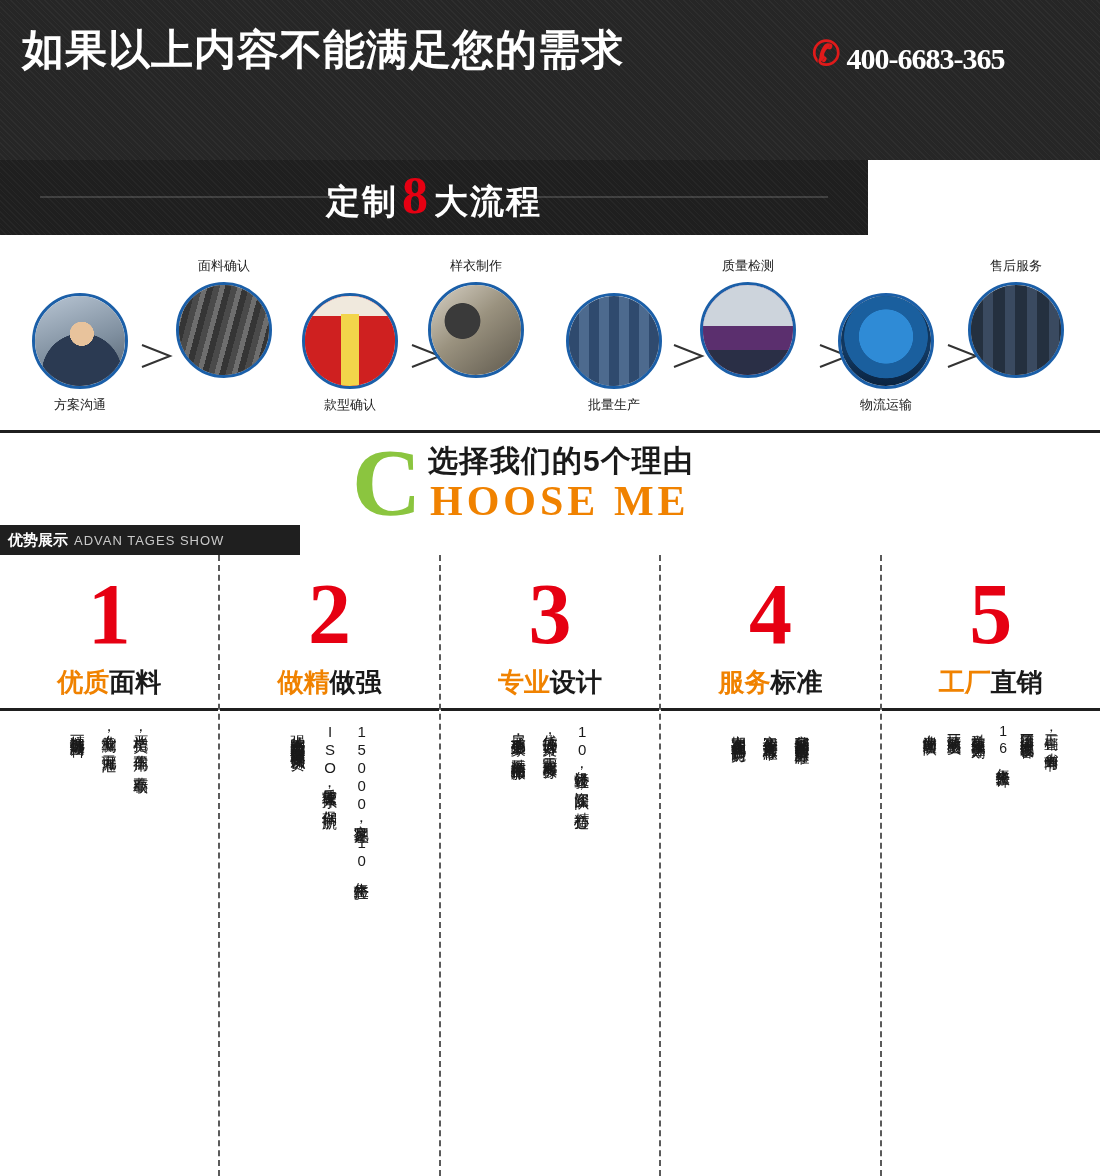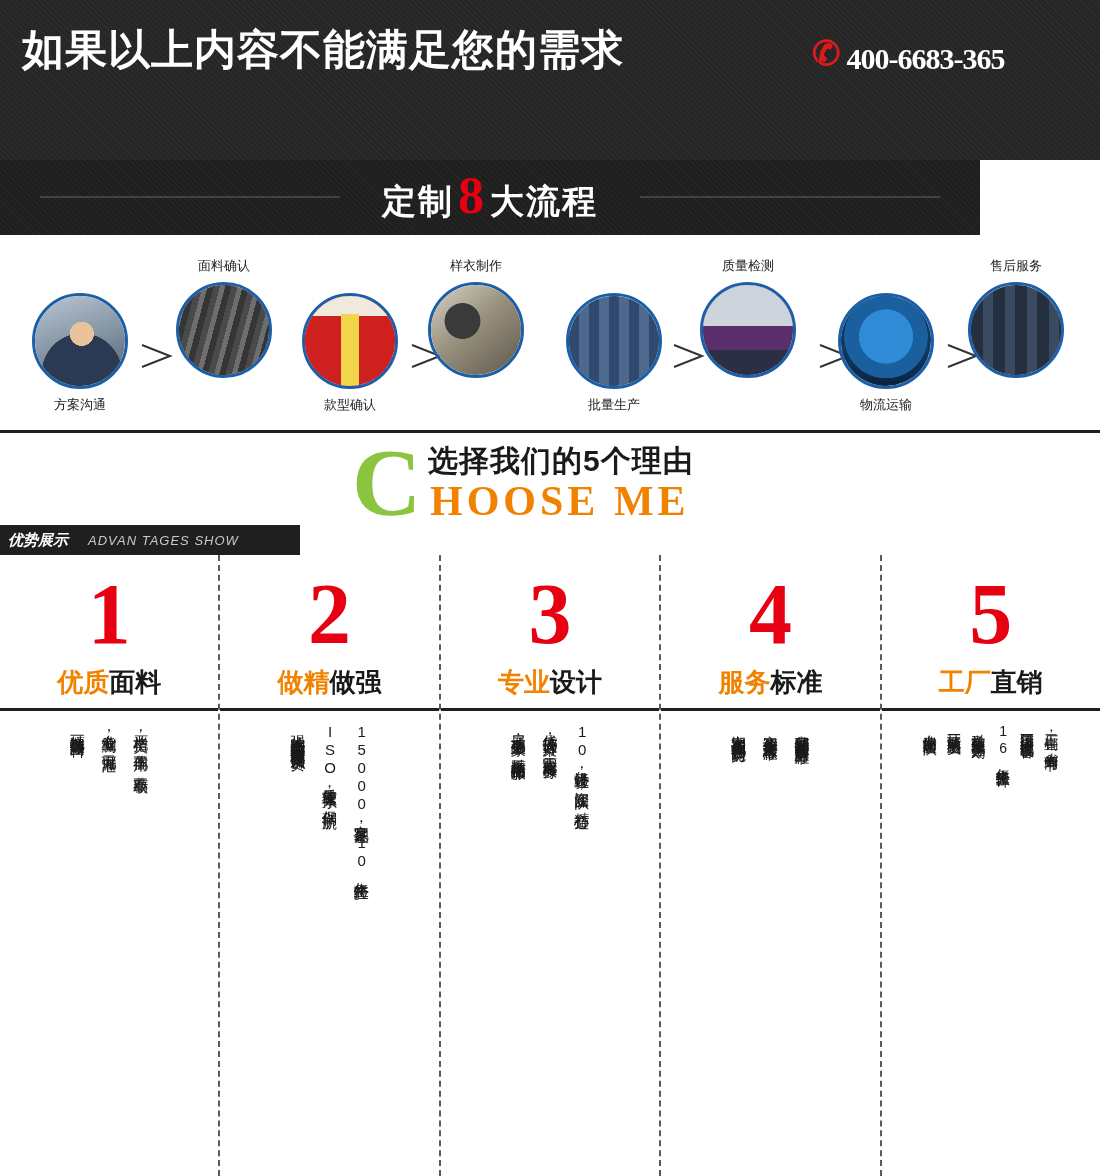--- a/index.html
+++ b/index.html
@@ -61,21 +61,21 @@
     font-size: 44px;
     font-weight: bold;
     letter-spacing: 2px;
     white-space: nowrap;
     text-shadow: 1px 1px 0 #7a0008;
   }
 
   
   .process-title-bar {
     position: relative;
-    width: 980px;
+    width: 868px;
     height: 75px;
     background: #1f1f1f;
     background-image:
       repeating-linear-gradient(45deg, rgba(255,255,255,0.03) 0px, rgba(255,255,255,0.03) 1px, transparent 1px, transparent 4px);
     display: flex;
     align-items: center;
     justify-content: center;
   }
   .process-title {
     display: flex;
@@ -232,36 +232,35 @@
     color: #f08200;
     letter-spacing: 4px;
   }
 
   
   .adv-bar {
     position: relative;
     width: 876px;
     height: 30px;
     background: #ffffff;
-    font-style: italic;
   }
   .adv-bar-inner {
     position: absolute;
     left: 0;
     top: 0;
     width: 300px;
     height: 30px;
     background: #1f1f1f;
     display: flex;
     align-items: center;
     padding-left: 8px;
     gap: 6px;
   }
   .adv-cn { color: #ffffff; font-size: 15px; font-weight: bold; }
-  .adv-en { color: #c9c9c9; font-size: 13px; letter-spacing: 1px; margin-left: 14px; }
+  .adv-en { color: #c9c9c9; font-size: 13px; letter-spacing: 1px; }
   .adv-rule {
     position: absolute;
     left: 0; top: 30px;
     width: 1100px; height: 3px;
     background: #1f1f1f;
   }
 
   
   .reasons {
     position: relative;

